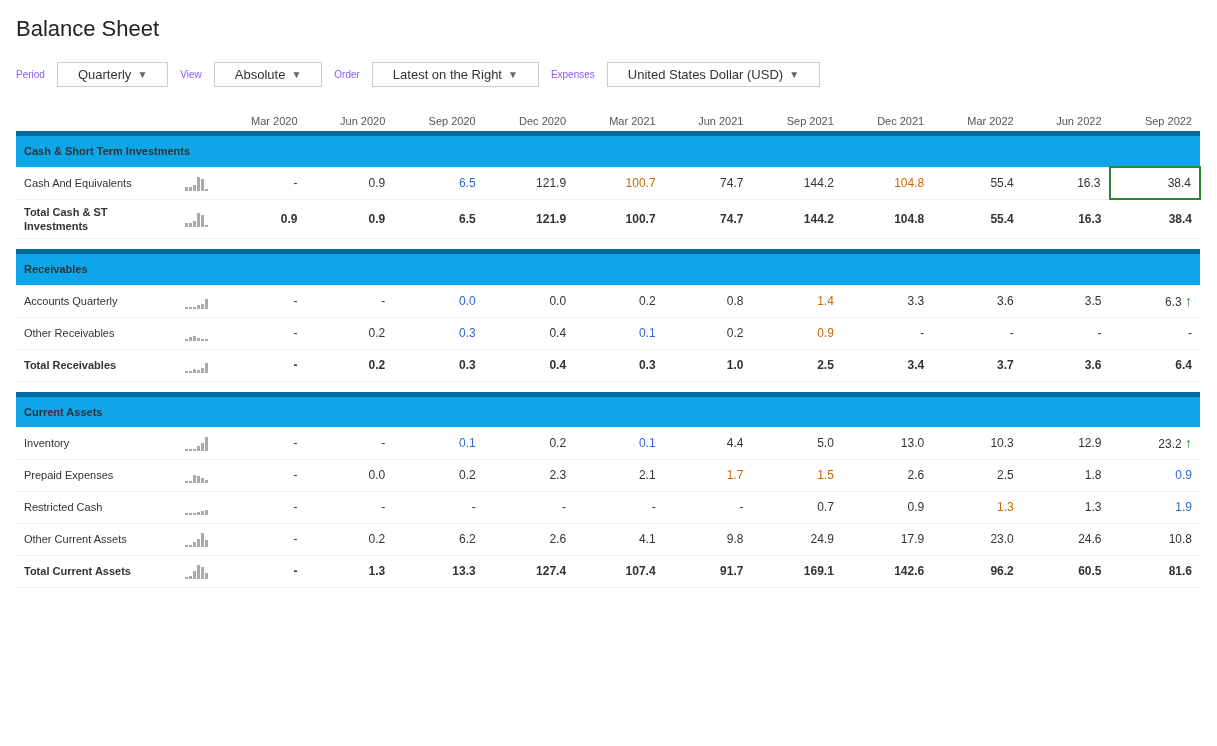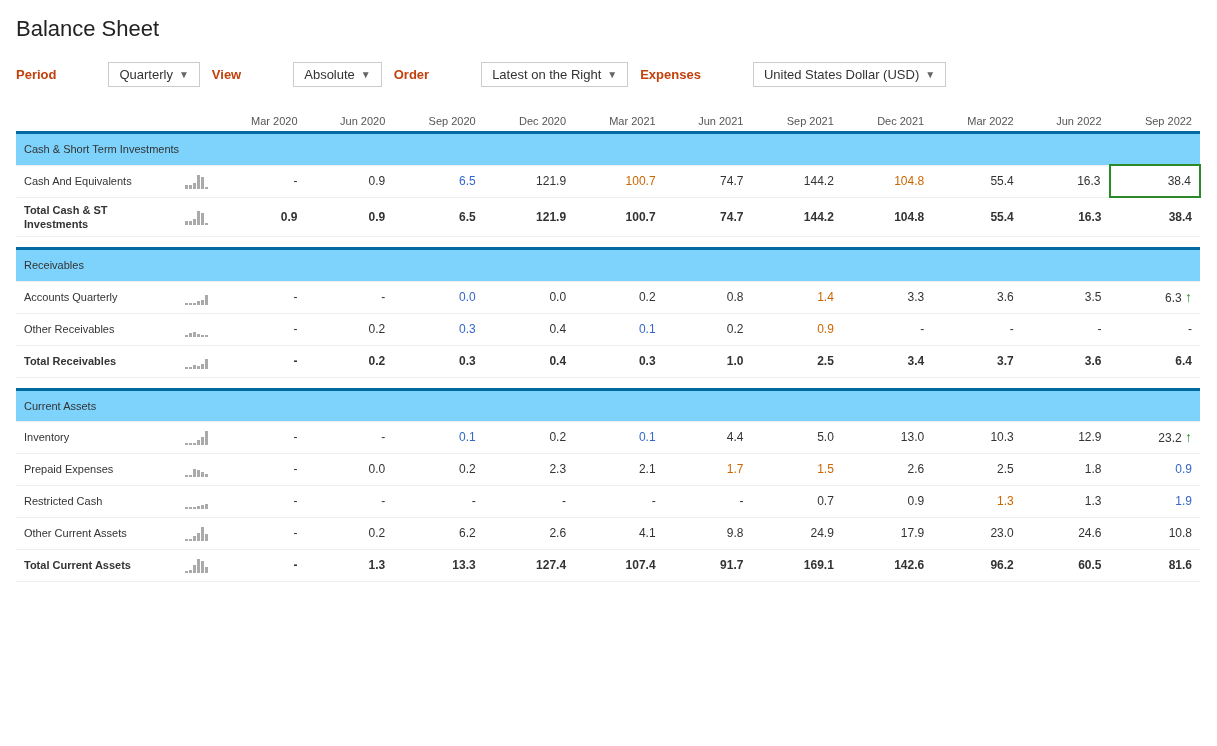--- a/index.html
+++ b/index.html
@@ -1,32 +1,32 @@
 <!DOCTYPE html>
 <html><head>
   <meta charset="utf-8">
   <style>
     * { box-sizing: border-box; margin: 0; padding: 0; }
     body { font-family: Arial, sans-serif; font-size: 12px; color: #333; background: #fff; padding: 16px; }
     
     h1 { font-size: 22px; font-weight: normal; color: #222; margin-bottom: 20px; }
     
     .controls { display: flex; align-items: center; gap: 12px; margin-bottom: 24px; flex-wrap: wrap; }
-    .control-label { font-size: 13px; color: #c2410c; font-weight: bold; }
-    .dropdown { display: inline-flex; align-items: center; border: 1px solid #ccc; border-radius: 0; padding: 4px 10px; background: #fff; cursor: pointer; font-size: 13px; color: #333; gap: 6px; margin-left: 40px; }
+    .control-label { font-size: 10px; color: #8b5cf6; }
+    .dropdown { display: inline-flex; align-items: center; border: 1px solid #ccc; border-radius: 0; padding: 4px 20px; background: #fff; cursor: pointer; font-size: 13px; color: #333; gap: 6px; }
     .dropdown .arrow { font-size: 10px; color: #666; }
     
     .table-wrapper { overflow-x: auto; }
     table { width: 100%; border-collapse: collapse; font-size: 12px; }
     
     thead th { font-size: 11px; color: #555; font-weight: normal; text-align: right; padding: 4px 8px; border-bottom: 1px solid #e0e0e0; }
     thead th:first-child { text-align: left; width: 140px; }
     thead th:nth-child(2) { width: 60px; }
     
-    .section-header td { background: #7dd3fc; font-weight: normal; font-size: 13px; padding: 8px 8px; border-top: 3px solid #0369a1; }
+    .section-header td { background: #0ea5e9; font-weight: bold; font-size: 13px; padding: 8px 8px; border-top: 5px solid #0369a1; }
     
     tbody tr { border-bottom: 1px solid #eeeeee; }
     
     td { padding: 5px 8px; text-align: right; vertical-align: middle; }
     td:first-child { text-align: left; font-size: 11px; color: #333; width: 140px; line-height: 1.3; }
     td:nth-child(2) { width: 55px; }
     
     .total-row td { font-weight: bold; }
     
     .mini-chart { display: inline-flex; align-items: flex-end; gap: 1px; height: 18px; }

